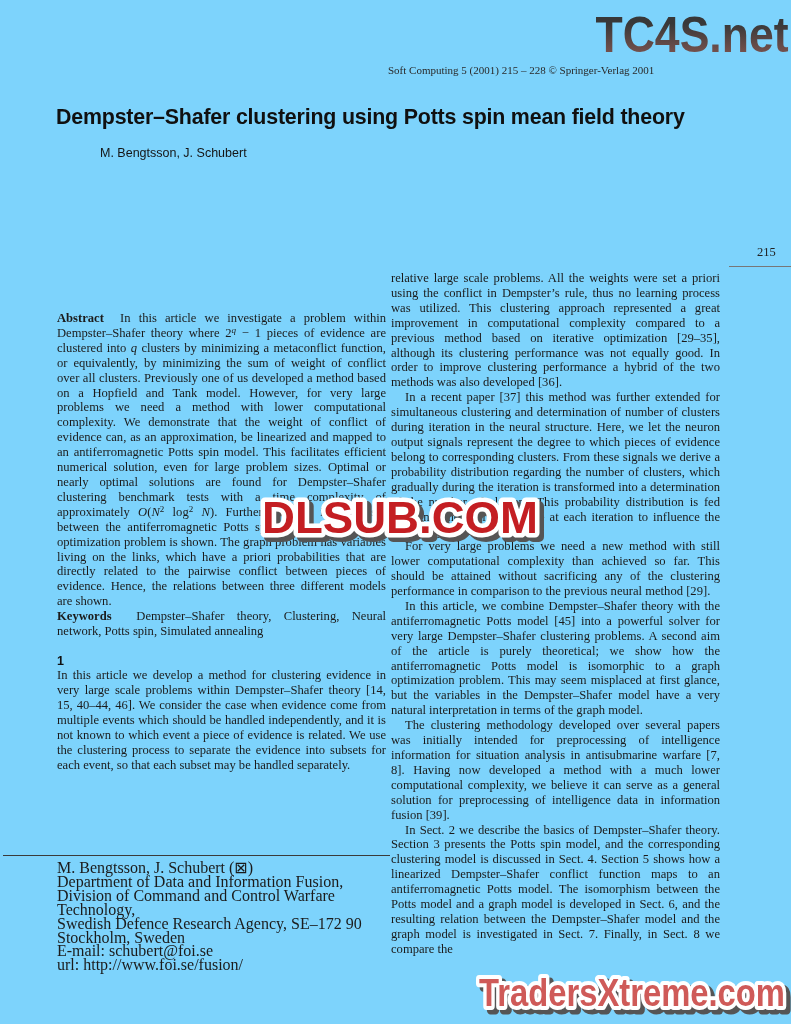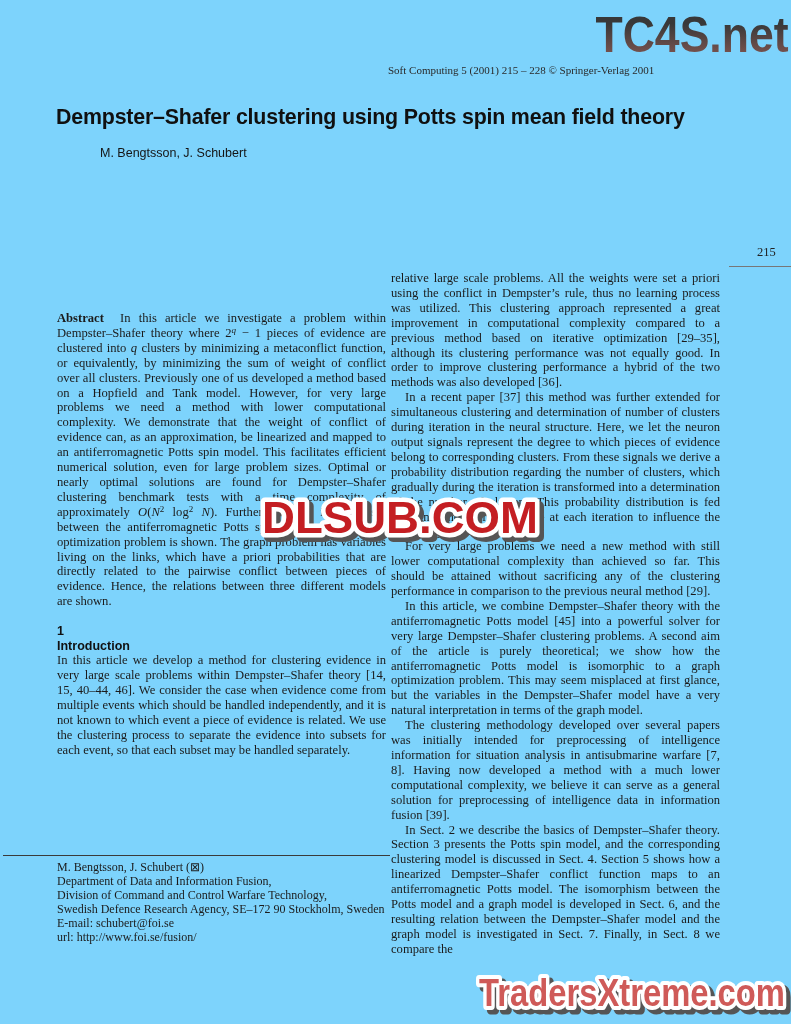--- a/index.html
+++ b/index.html
@@ -28,21 +28,21 @@
   .col p{margin:0;}
   .ind{text-indent:14px;}
   .keywords{margin-top:15px;}
   .sect{margin-top:15px;font-family:"Liberation Sans",sans-serif;font-weight:bold;
         font-size:12.5px;line-height:14.5px;text-align:left;color:#111;}
   .sect div{margin:0;}
   sup{font-size:9px;line-height:0;vertical-align:baseline;position:relative;top:-0.45em;}
 
   
   .fn-rule{position:absolute;left:3px;top:855px;width:387px;height:1px;background:#3a3a3a;}
-  .footnote{position:absolute;left:57px;top:861px;width:336px;font-size:12px;
+  .footnote{position:absolute;left:57px;top:861px;width:336px;font-size:16px;
         line-height:13.9px;text-align:left;color:#1b1b1b;}
   .footnote p{margin:0;}
   .footnote .fn2{margin-top:13px;}
 
   
   .wm{position:absolute;pointer-events:none;}
   .wm-center{left:250px;top:490px;}
   .wm-bottom{left:474px;top:970px;}
   .wm text{font-family:"Liberation Sans",sans-serif;font-weight:bold;}
 </style>
@@ -64,23 +64,23 @@
   <div class="journal-line">Soft Computing 5 (2001) 215 – 228 © Springer-Verlag 2001</div>
 
   <h1 class="title">Dempster–Shafer clustering using Potts spin mean field theory</h1>
   <div class="authors">M. Bengtsson, J. Schubert</div>
 
   <div class="pagenum">215</div>
   <div class="pagenum-rule"></div>
 
   <div class="col col-left">
     <p><b>Abstract</b>&nbsp;&nbsp;In this article we investigate a problem within Dempster–Shafer theory where 2<sup><i>q</i></sup> − 1 pieces of evidence are clustered into <i>q</i> clusters by minimizing a metaconflict function, or equivalently, by minimizing the sum of weight of conflict over all clusters. Previously one of us developed a method based on a Hopfield and Tank model. However, for very large problems we need a method with lower computational complexity. We demonstrate that the weight of conflict of evidence can, as an approximation, be linearized and mapped to an antiferromagnetic Potts spin model. This facilitates efficient numerical solution, even for large problem sizes. Optimal or nearly optimal solutions are found for Dempster–Shafer clustering benchmark tests with a time complexity of approximately <i>O</i>(<i>N</i><sup>2</sup> log<sup>2</sup> <i>N</i>). Furthermore, an isomorphism between the antiferromagnetic Potts spin model and a graph optimization problem is shown. The graph problem has variables living on the links, which have a priori probabilities that are directly related to the pairwise conflict between pieces of evidence. Hence, the relations between three different models are shown.</p>
+    <p class="keywords"><b>Keywords</b>&nbsp;&nbsp;Dempster–Shafer theory, Clustering, Neural network, Potts spin, Simulated annealing</p>
     <div class="sect">
       <div>1</div>
-      <div>Introduction</div>
     </div>
     <p>In this article we develop a method for clustering evidence in very large scale problems within Dempster–Shafer theory [14, 15, 40–44, 46]. We consider the case when evidence come from multiple events which should be handled independently, and it is not known to which event a piece of evidence is related. We use the clustering process to separate the evidence into subsets for each event, so that each subset may be handled separately.</p>
   </div>
 
   <div class="col col-right">
     <p>relative large scale problems. All the weights were set a priori using the conflict in Dempster’s rule, thus no learning process was utilized. This clustering approach represented a great improvement in computational complexity compared to a previous method based on iterative optimization [29–35], although its clustering performance was not equally good. In order to improve clustering performance a hybrid of the two methods was also developed [36].</p>
     <p class="ind">In a recent paper [37] this method was further extended for simultaneous clustering and determination of number of clusters during iteration in the neural structure. Here, we let the neuron output signals represent the degree to which pieces of evidence belong to corresponding clusters. From these signals we derive a probability distribution regarding the number of clusters, which gradually during the iteration is transformed into a determination of the number of clusters. This probability distribution is fed back into the neural structure at each iteration to influence the clustering process.</p>
     <p class="ind">For very large problems we need a new method with still lower computational complexity than achieved so far. This should be attained without sacrificing any of the clustering performance in comparison to the previous neural method [29].</p>
     <p class="ind">In this article, we combine Dempster–Shafer theory with the antiferromagnetic Potts model [45] into a powerful solver for very large Dempster–Shafer clustering problems. A second aim of the article is purely theoretical; we show how the antiferromagnetic Potts model is isomorphic to a graph optimization problem. This may seem misplaced at first glance, but the variables in the Dempster–Shafer model have a very natural interpretation in terms of the graph model.</p>
     <p class="ind">The clustering methodology developed over several papers was initially intended for preprocessing of intelligence information for situation analysis in antisubmarine warfare [7, 8]. Having now developed a method with a much lower computational complexity, we believe it can serve as a general solution for preprocessing of intelligence data in information fusion [39].</p>

